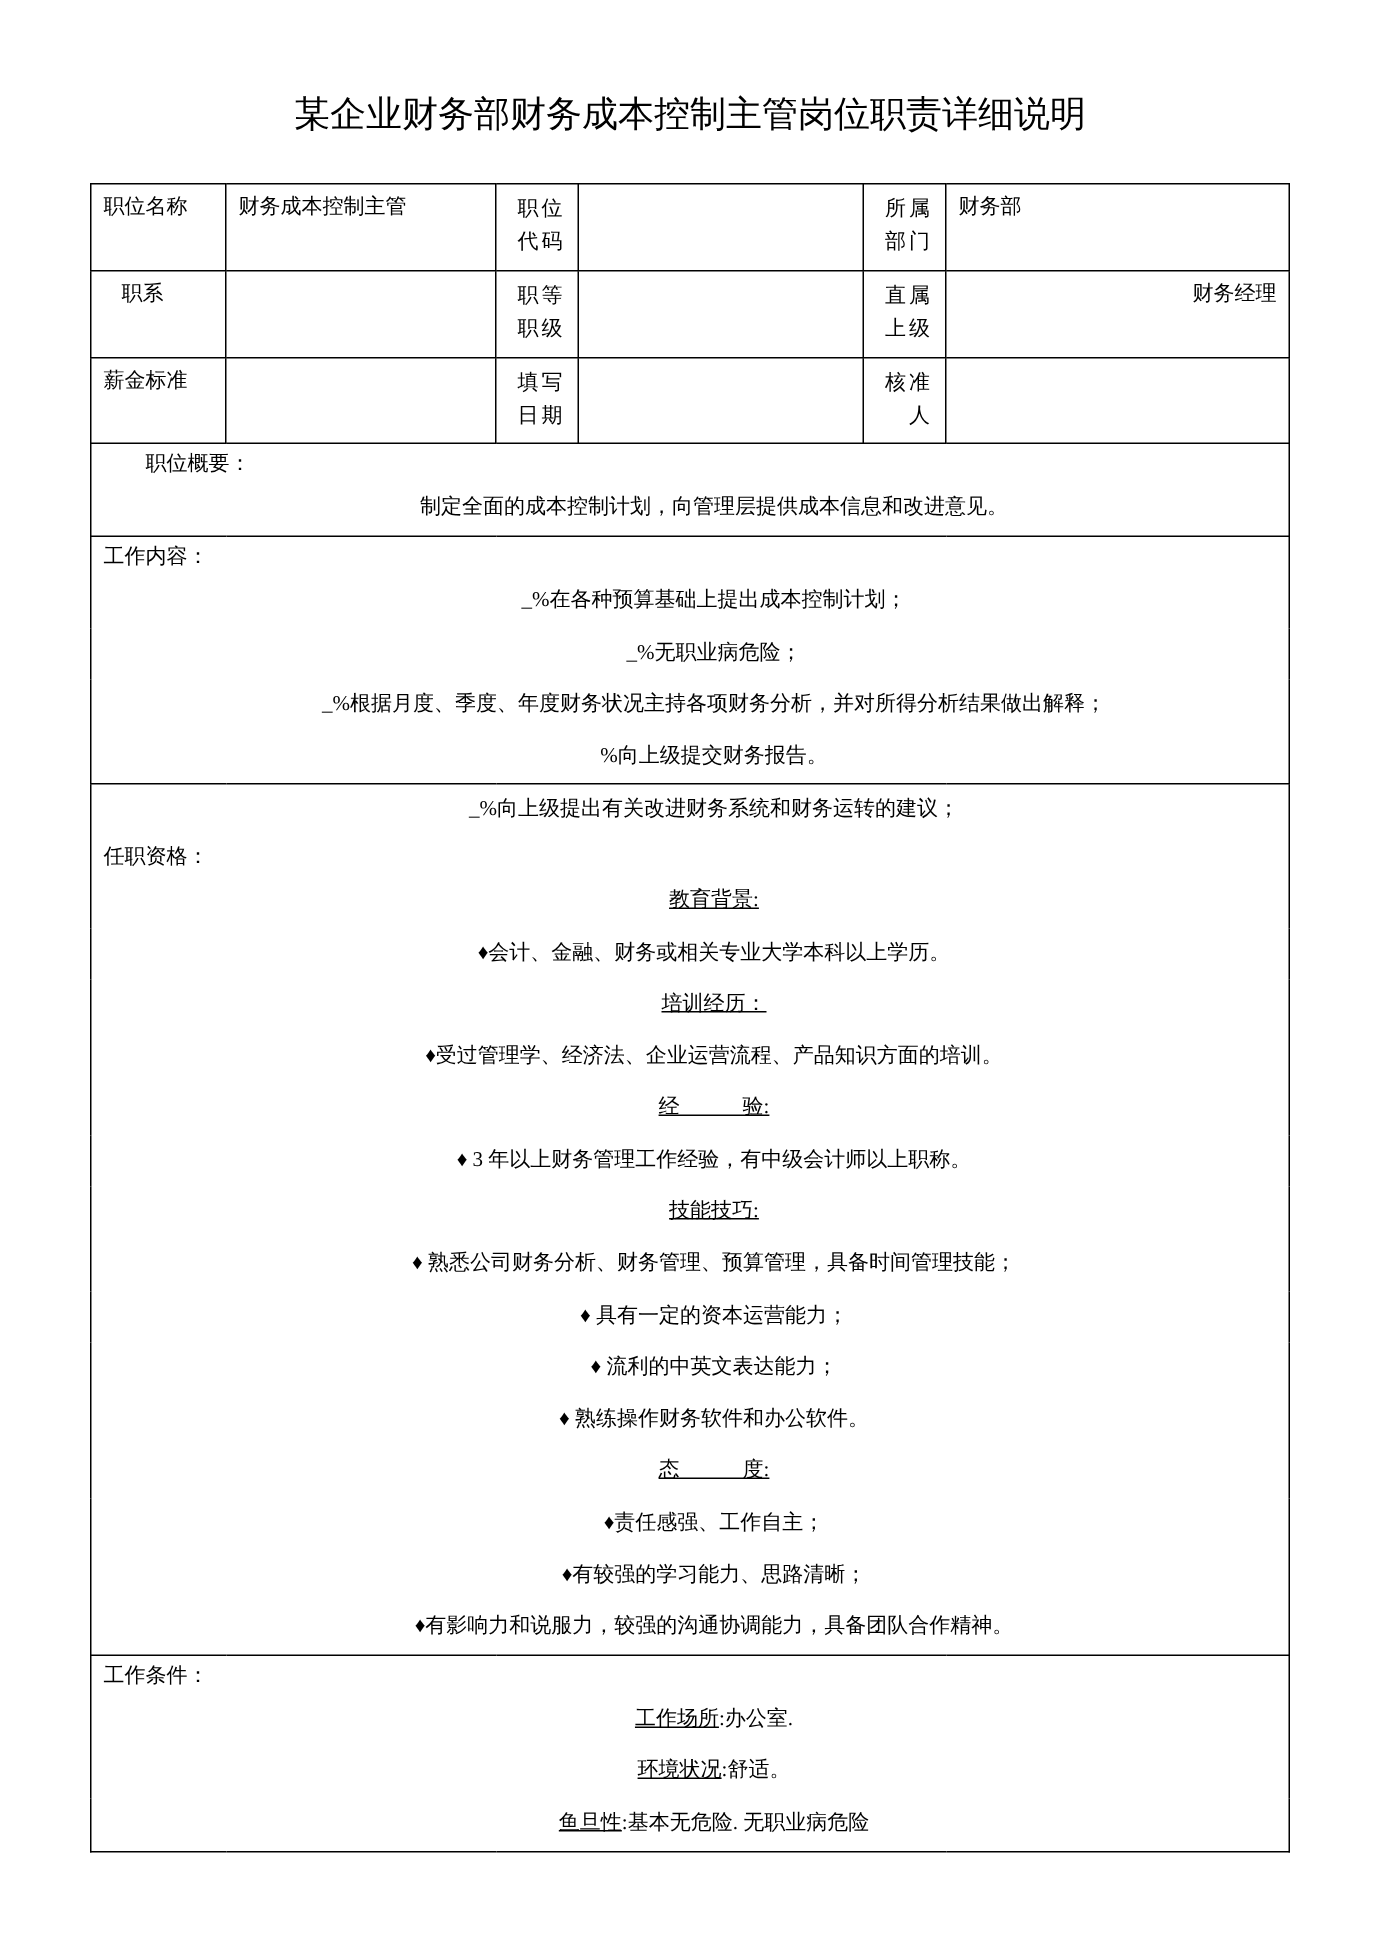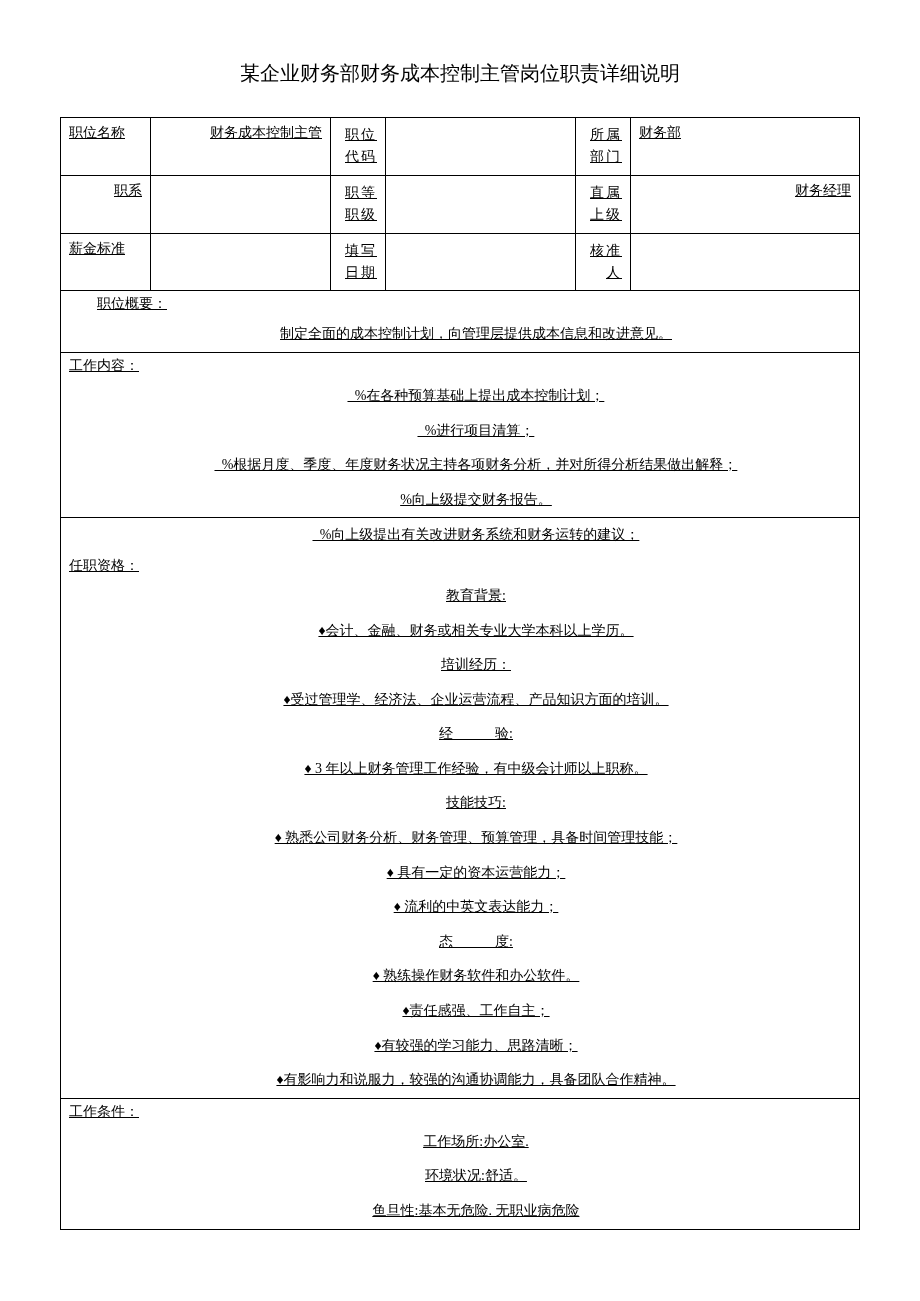--- a/index.html
+++ b/index.html
@@ -6,34 +6,33 @@
     body {
       font-family: "SimSun", "宋体", serif;
       background: #fff;
       padding: 60px;
       font-size: 14px;
       color: #000;
       width: 920px;
     }
     .title {
       text-align: center;
-      font-size: 20px;
+      font-size: 24px;
       margin-bottom: 30px;
       font-weight: normal;
     }
     table {
       width: 100%;
       border-collapse: collapse;
     }
     td {
       border: 1px solid #000;
       padding: 6px 8px;
       vertical-align: top;
       font-size: 14px;
-      text-decoration: underline;
     }
     .label-cell { width: 90px; text-align: left; }
     .narrow { width: 55px; text-align: right; vertical-align: middle; }
     .vtext { letter-spacing: 2px; line-height: 1.6; }
     .section-header { font-size: 14px; padding: 4px 8px; }
     .section-body {
       padding: 4px 8px 4px 40px;
       line-height: 1.9;
       text-align: center;
     }
@@ -44,32 +43,32 @@
 </head>
 <body>
 
 <h1 class="title">某企业财务部财务成本控制主管岗位职责详细说明</h1>
 
 <table>
 
   <tbody>
       <tr>
     <td class="label-cell">职位名称</td>
-    <td style="width:180px;text-align:right;">财务成本控制主管</td>
+    <td style="width:180px;text-align:left;">财务成本控制主管</td>
     <td class="narrow">
           <div class="vtext">职位代码</div>
         </td>
     <td style="width:190px;"></td>
     <td class="narrow">
           <div class="vtext">所属部门</div>
         </td>
     <td style="">财务部</td>
   </tr>
   <tr>
-    <td class="label-cell" style="text-align:right;padding-left:20px;">职系</td>
+    <td class="label-cell" style="text-align:left;padding-left:20px;">职系</td>
     <td></td>
     <td class="narrow">
           <div class="vtext">职等职级</div>
         </td>
     <td></td>
     <td class="narrow">
           <div class="vtext">直属上级</div>
         </td>
     <td style="text-align:right;">财务经理</td>
   </tr>
@@ -93,21 +92,21 @@
         <td colspan="6" class="section-body bottomborder">制定全面的成本控制计划，向管理层提供成本信息和改进意见。</td>
       </tr>
 
   <tr>
         <td colspan="6" class="section-header" style="border-bottom:none;border-top:none;">工作内容：</td>
       </tr>
   <tr class="content-row">
         <td colspan="6" class="section-body">_%在各种预算基础上提出成本控制计划；</td>
       </tr>
   <tr class="content-row">
-        <td colspan="6" class="section-body">_%进行项目清算；</td>
+        <td colspan="6" class="section-body">_%无职业病危险；</td>
       </tr>
   <tr class="content-row">
         <td colspan="6" class="section-body">_%根据月度、季度、年度财务状况主持各项财务分析，并对所得分析结果做出解释；</td>
       </tr>
   <tr class="content-row">
         <td colspan="6" class="section-body bottomborder">%向上级提交财务报告。</td>
       </tr>
   <tr class="content-row">
         <td colspan="6" class="section-body">_%向上级提出有关改进财务系统和财务运转的建议；</td>
       </tr>
@@ -139,24 +138,24 @@
   <tr class="content-row">
         <td colspan="6" class="section-body">♦ 熟悉公司财务分析、财务管理、预算管理，具备时间管理技能；</td>
       </tr>
   <tr class="content-row">
         <td colspan="6" class="section-body">♦ 具有一定的资本运营能力；</td>
       </tr>
   <tr class="content-row">
         <td colspan="6" class="section-body">♦ 流利的中英文表达能力；</td>
       </tr>
   <tr class="content-row">
-        <td colspan="6" class="section-body"><span class="underline">态　　　度:</span></td>
+        <td colspan="6" class="section-body">♦ 熟练操作财务软件和办公软件。</td>
       </tr>
   <tr class="content-row">
-        <td colspan="6" class="section-body">♦ 熟练操作财务软件和办公软件。</td>
+        <td colspan="6" class="section-body"><span class="underline">态　　　度:</span></td>
       </tr>
   <tr class="content-row">
         <td colspan="6" class="section-body">♦责任感强、工作自主；</td>
       </tr>
   <tr class="content-row">
         <td colspan="6" class="section-body">♦有较强的学习能力、思路清晰；</td>
       </tr>
   <tr class="content-row">
         <td colspan="6" class="section-body bottomborder">♦有影响力和说服力，较强的沟通协调能力，具备团队合作精神。</td>
       </tr>

